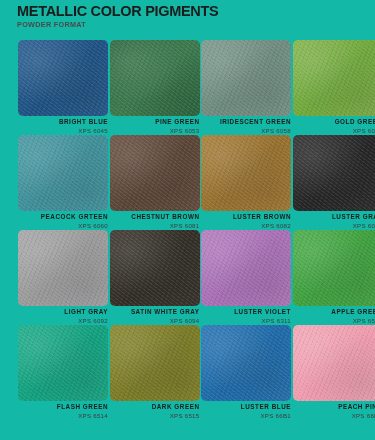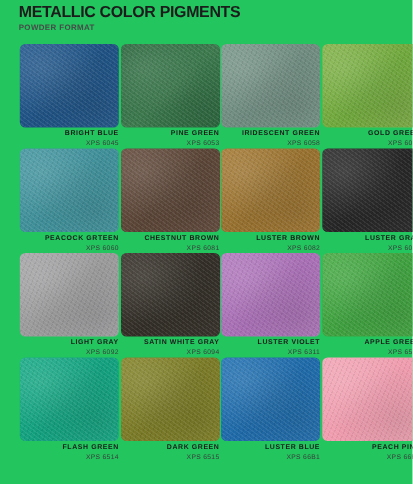--- a/index.html
+++ b/index.html
@@ -11,21 +11,21 @@
     width: 375px;
     height: 440px;
     overflow: hidden;
     font-family: "Liberation Sans", sans-serif;
     color: #1a1a1a;
   }
   #sheet {
     position: relative;
     width: 375px;
     height: 440px;
-    background: #22c55e;
+    background: #14b8a6;
     box-sizing: border-box;
   }
   
   .header {
     position: absolute;
     left: 17px;
     top: 4px;
     width: 340px;
   }
   .header-title {

